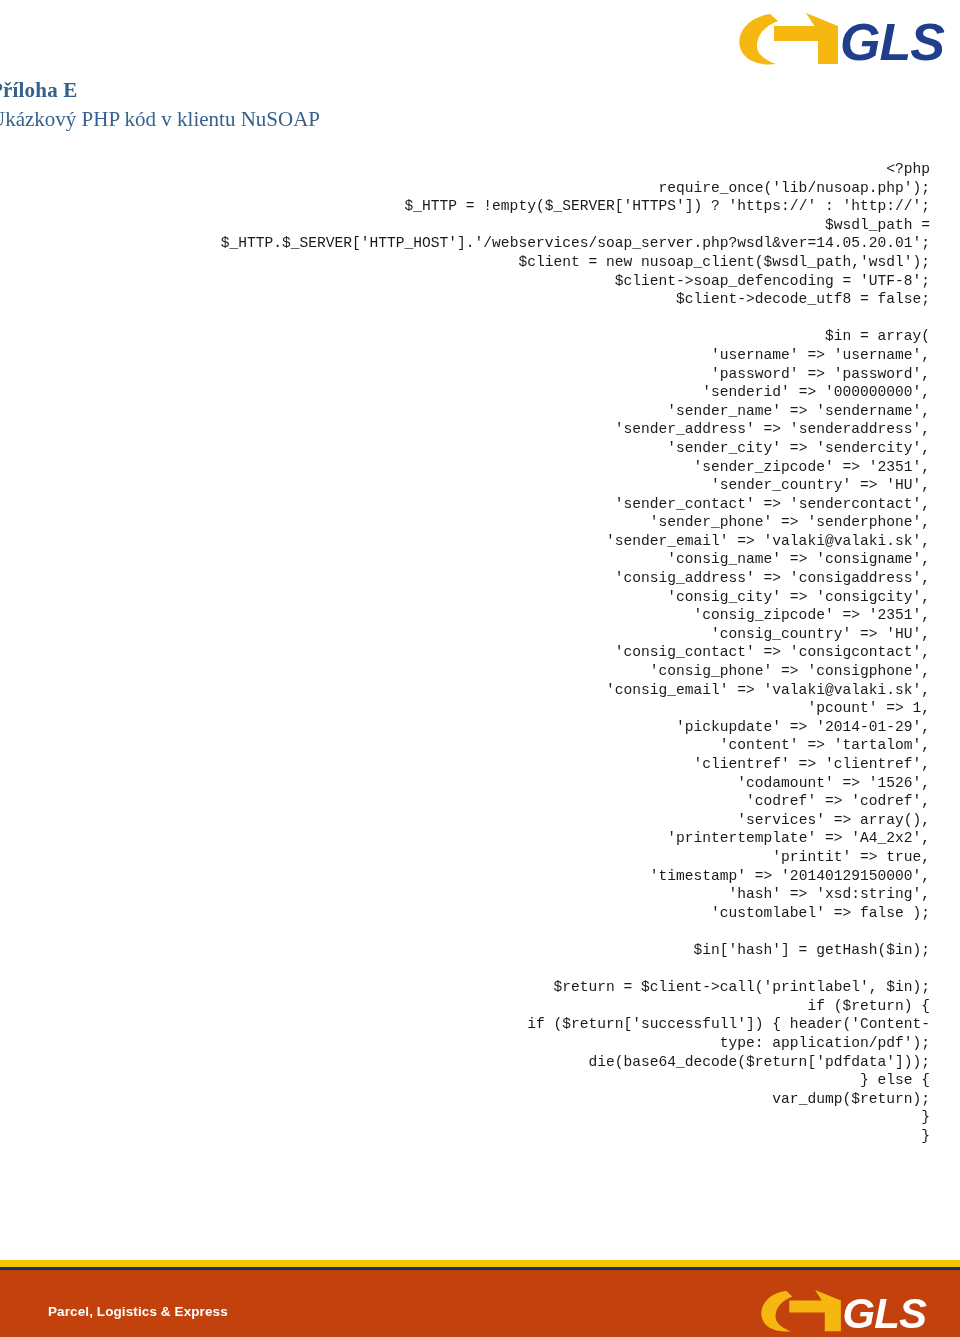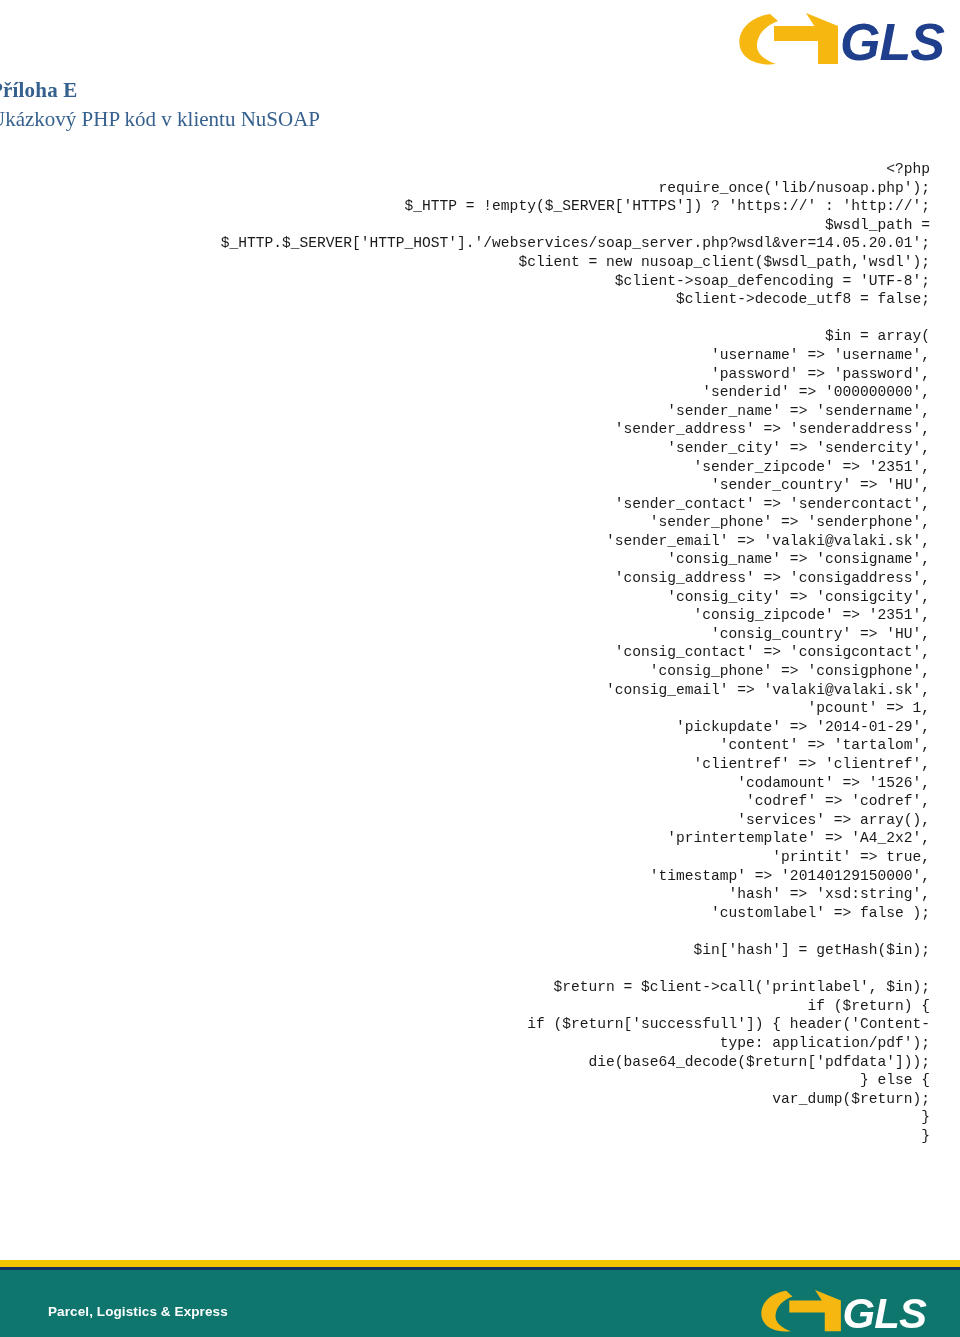--- a/index.html
+++ b/index.html
@@ -99,21 +99,21 @@
     top: 7px; left: 0;
     width: 960px;
     height: 3px;
     background: #15305e;
   }
   .footer-bar {
     position: absolute;
     top: 10px; left: 0;
     width: 960px;
     height: 67px;
-    background: #0f766e;
+    background: #c2410c;
   }
   .footer-tagline {
     position: absolute;
     left: 48px;
     top: 34px;
     font-family: "Liberation Sans", "DejaVu Sans", sans-serif;
     font-size: 13.5px;
     font-weight: bold;
     color: #ffffff;
     letter-spacing: 0.1px;

